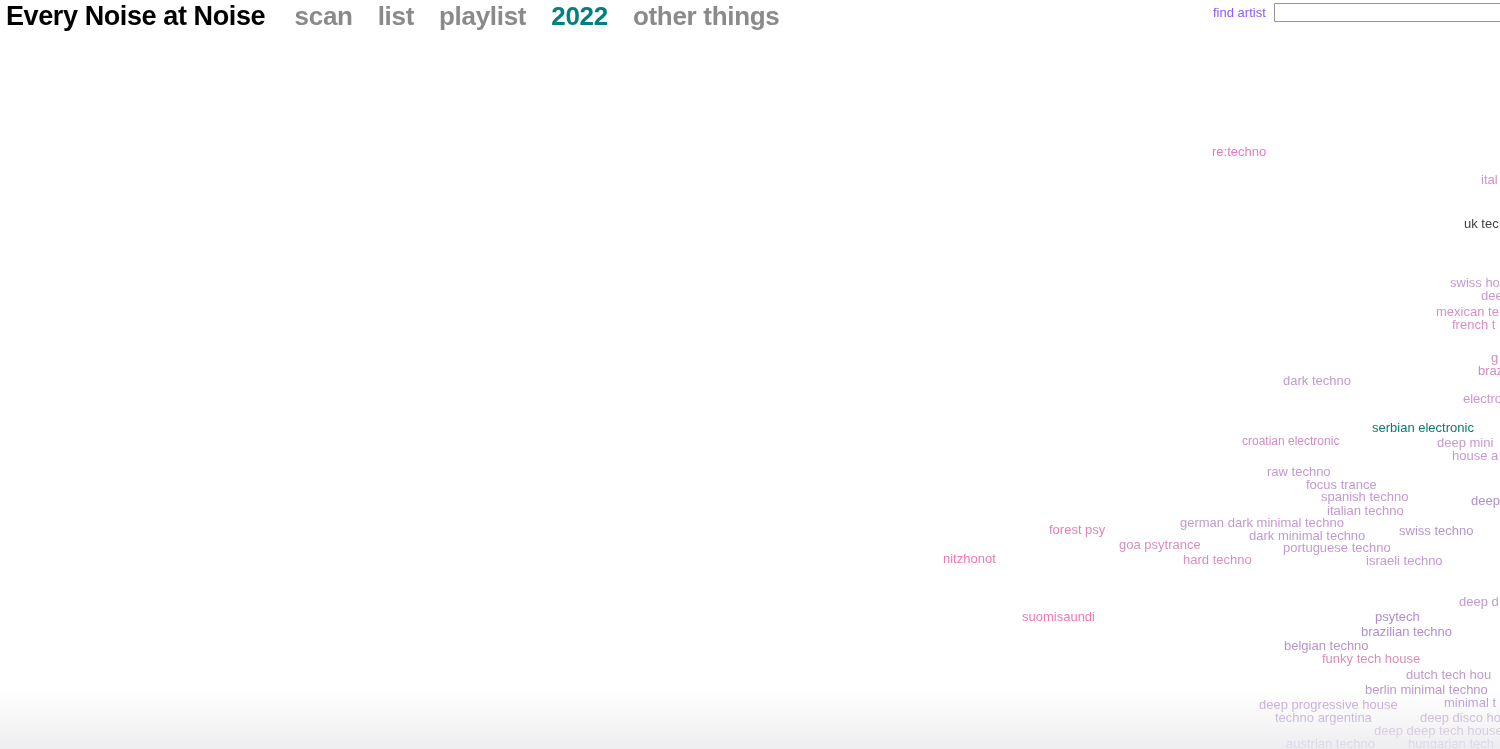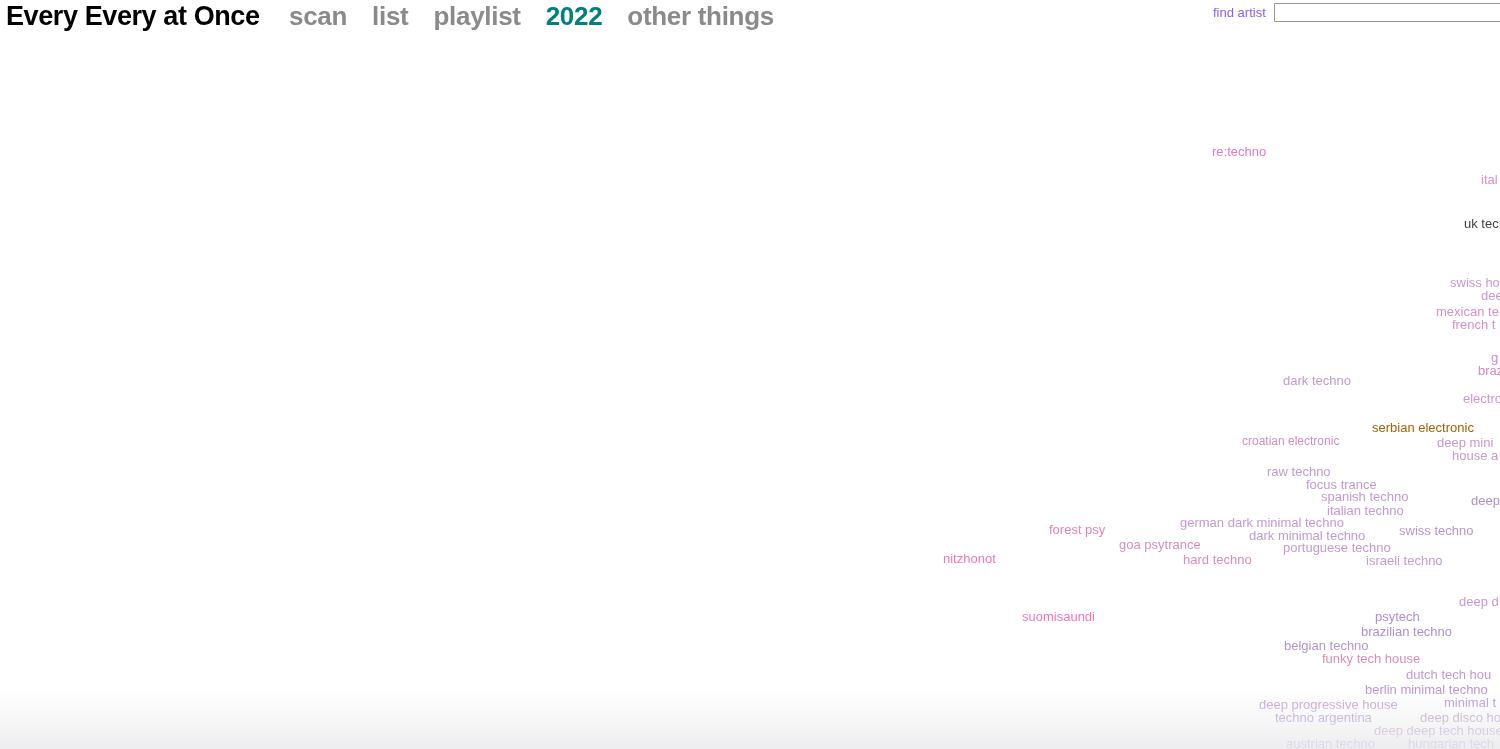--- a/index.html
+++ b/index.html
@@ -120,21 +120,21 @@
     <a class="genre" style="left: 1212px; top: 145px; font-size: 13px; color: rgb(224, 122, 200);">re:techno</a>
     <a class="genre" style="left: 1481px; top: 173px; font-size: 13px; color: rgb(215, 143, 208);">ital</a>
     <a class="genre" style="left: 1464px; top: 217px; font-size: 13px; color: #404040;">uk tec</a>
     <a class="genre" style="left: 1450px; top: 276px; font-size: 13px; color: rgb(196, 154, 208);">swiss hou</a>
     <a class="genre" style="left: 1481px; top: 289px; font-size: 13px; color: rgb(196, 154, 208);">dee</a>
     <a class="genre" style="left: 1436px; top: 305px; font-size: 13px; color: rgb(215, 143, 200);">mexican te</a>
     <a class="genre" style="left: 1452px; top: 318px; font-size: 13px; color: rgb(215, 143, 200);">french t</a>
     <a class="genre" style="left: 1491px; top: 351px; font-size: 13px; color: rgb(207, 143, 200);">g</a>
     <a class="genre" style="left: 1478px; top: 364px; font-size: 13px; color: rgb(212, 138, 196);">braz</a>
     <a class="genre" style="left: 1463px; top: 392px; font-size: 13px; color: rgb(207, 148, 206);">electro</a>
-    <a class="genre" style="left: 1372px; top: 421px; font-size: 13px; color: #a16207;">serbian electronic</a>
+    <a class="genre" style="left: 1372px; top: 421px; font-size: 13px; color: #0f766e;">serbian electronic</a>
     <a class="genre" style="left: 1242px; top: 435px; font-size: 12px; color: rgb(207, 143, 196);">croatian electronic</a>
     <a class="genre" style="left: 1437px; top: 436px; font-size: 13px; color: rgb(196, 154, 208);">deep mini</a>
     <a class="genre" style="left: 1452px; top: 449px; font-size: 13px; color: rgb(196, 154, 208);">house a</a>
     <a class="genre" style="left: 1267px; top: 465px; font-size: 13px; color: rgb(196, 154, 208);">raw techno</a>
     <a class="genre" style="left: 1306px; top: 478px; font-size: 13px; color: rgb(196, 154, 208);">focus trance</a>
     <a class="genre" style="left: 1321px; top: 490px; font-size: 13px; color: rgb(196, 154, 208);">spanish techno</a>
     <a class="genre" style="left: 1471px; top: 494px; font-size: 13px; color: rgb(176, 142, 208);">deep</a>
     <a class="genre" style="left: 1327px; top: 504px; font-size: 13px; color: rgb(196, 154, 208);">italian techno</a>
     <a class="genre" style="left: 1180px; top: 516px; font-size: 13px; color: rgb(196, 154, 208);">german dark minimal techno</a>
     <a class="genre" style="left: 1049px; top: 523px; font-size: 13px; color: rgb(229, 131, 181);">forest psy</a>
@@ -161,20 +161,20 @@
     <a class="genre" style="left: 1374px; top: 724px; font-size: 13px; color: rgb(184, 148, 204);">deep deep tech house</a>
     <a class="genre" style="left: 1286px; top: 737px; font-size: 13px; color: rgb(176, 142, 208);">austrian techno</a>
     <a class="genre" style="left: 1408px; top: 737px; font-size: 13px; color: rgb(176, 142, 208);">hungarian tech</a>
   </div>
 
 <div class="bottom-fade"></div>
 
 <div class="header">
 
   <div class="nav" id="nav-root">
-    <span class="site-title">Every Every at Once</span>
+    <span class="site-title">Every Noise at Noise</span>
   <a class="nav-link">scan</a><a class="nav-link">list</a><a class="nav-link">playlist</a><a class="nav-link accent">2022</a><a class="nav-link">other things</a></div>
 
   <span class="find-artist">find artist</span>
 
   <input class="artist-input" type="text" id="artist-input" placeholder="" style="">
 
 </div>
 
 </body></html>

